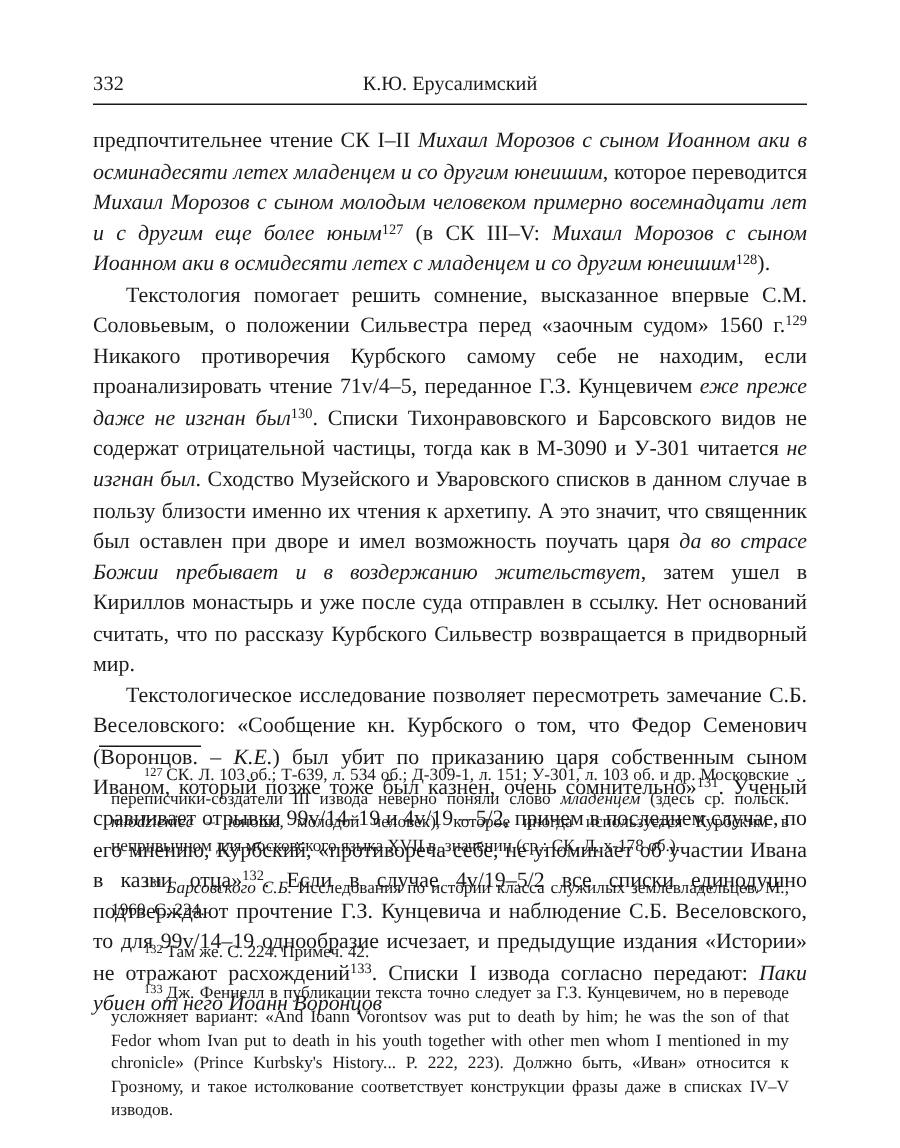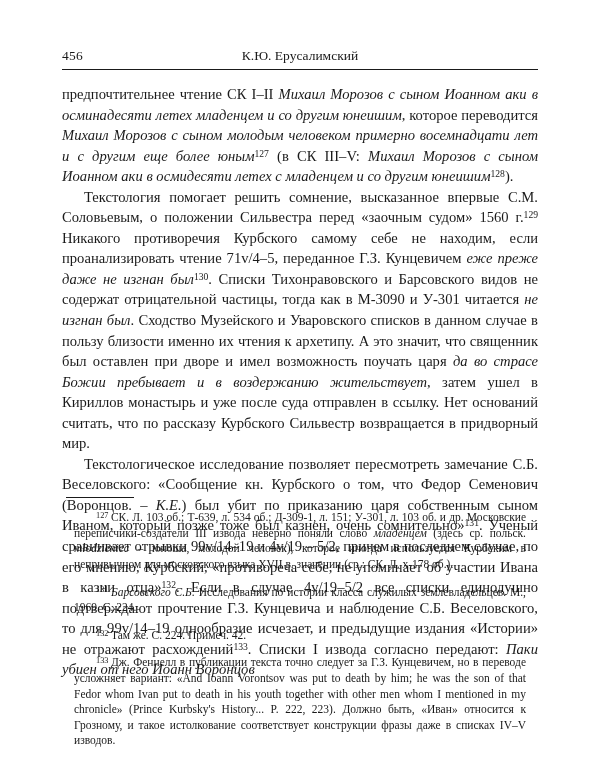--- a/index.html
+++ b/index.html
@@ -106,21 +106,21 @@
     line-height: 0;
     margin-right: 2.5px;
   }
 </style>
 </head>
 <body>
 
 <div class="page">
 
   <div class="header">
-    <span class="folio">456</span>
+    <span class="folio">332</span>
     <span class="runhead">К.Ю. Ерусалимский</span>
     <div class="header-rule"></div>
   </div>
 
   <div class="body-text">
 
     <p class="noindent"><span>предпочтительнее чтение СК I–II </span><i>Михаил Морозов с сыном Иоанном аки в осминадесяти летех младенцем и со другим юнеишим</i><span>, которое переводится </span><i>Михаил Морозов с сыном молодым человеком примерно восемнадцати лет и с другим еще более юным</i><sup>127</sup><span> (в СК III–V: </span><i>Михаил Морозов с сыном Иоанном аки в осмидесяти летех с младенцем и со другим юнеишим</i><sup>128</sup><span>).</span></p>
 
     <p><span>Текстология помогает решить сомнение, высказанное впервые С.М. Соловьевым, о положении Сильвестра перед «заочным судом» 1560 г.</span><sup>129</sup><span> Никакого противоречия Курбского самому себе не находим, если проанализировать чтение 71v/4–5, переданное Г.З. Кунцевичем </span><i>еже преже даже не изгнан был</i><sup>130</sup><span>. Списки Тихонравовского и Барсовского видов не содержат отрицательной частицы, тогда как в М-3090 и У-301 читается </span><i>не изгнан был</i><span>. Сходство Музейского и Уваровского списков в данном случае в пользу близости именно их чтения к архетипу. А это значит, что священник был оставлен при дворе и имел возможность поучать царя </span><i>да во страсе Божии пребывает и в воздержанию жительствует</i><span>, затем ушел в Кириллов монастырь и уже после суда отправлен в ссылку. Нет оснований считать, что по рассказу Курбского Сильвестр возвращается в придворный мир.</span></p>
 

